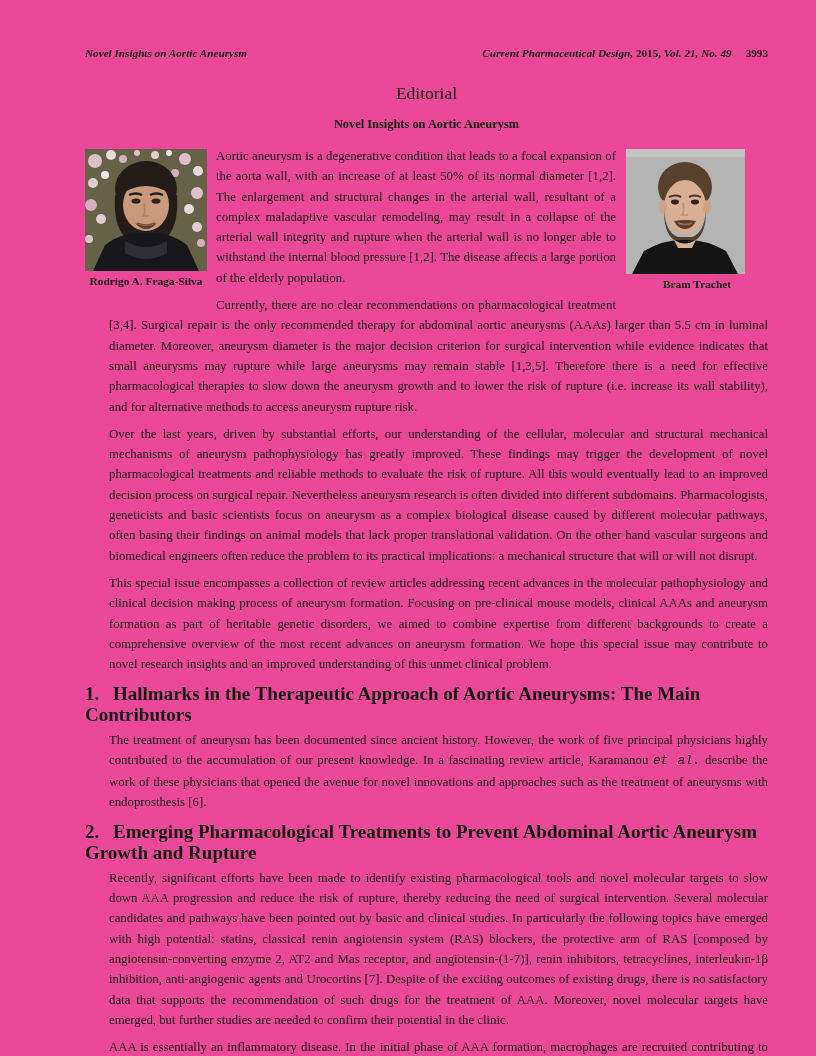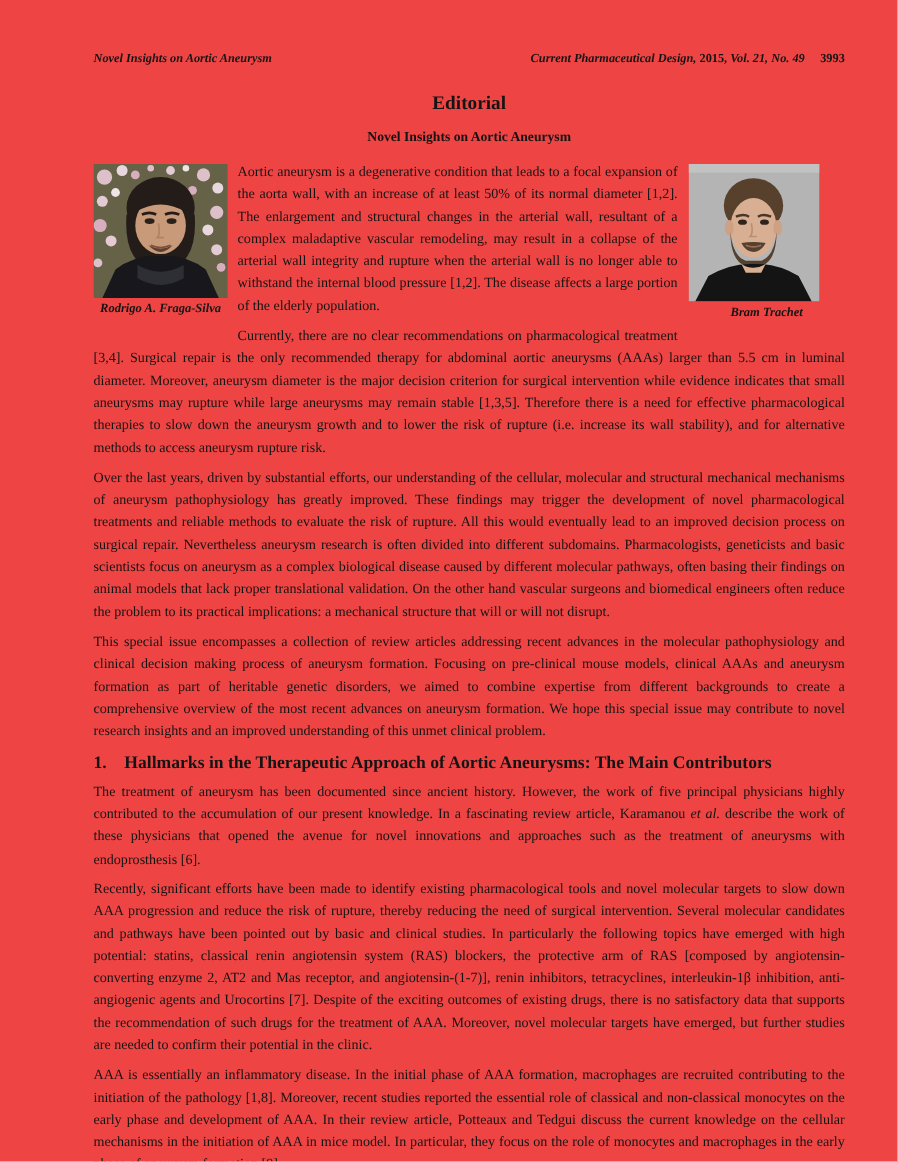--- a/index.html
+++ b/index.html
@@ -1,63 +1,63 @@
 <!DOCTYPE html>
 <html><head>
 <meta charset="utf-8">
 <style>
   html,body { margin:0; padding:0; background:#e8e8e8; }
   .page {
     position:relative;
     width:816px; height:1056px;
     margin:0 auto;
-    background:#ef4444;
+    background:#ec4899;
     box-sizing:border-box;
     padding:47px 48px 40px 85px;
     font-family:"Liberation Serif", serif;
     color:#141414;
     overflow:hidden;
   }
   
   .running-head {
     display:flex; justify-content:space-between; align-items:baseline;
     font-size:11.2px; font-weight:bold; line-height:13px;
   }
   .rh-left { font-style:italic; }
   .rh-right { white-space:nowrap; }
   .rh-right .ital { font-style:italic; }
   .rh-right .pagenum { margin-left:14px; font-style:normal; }
   .rh-right .year { font-style:normal;text-align:center; }
 
-  .page-title { text-align:center; font-size:17.5px; font-weight:bold; margin-top:23px; line-height:20px; }
+  .page-title { text-align:center; font-size:17.5px; font-weight:normal; margin-top:23px; line-height:20px; }
   .page-subtitle { text-align:center; font-size:12.4px; font-weight:bold; margin-top:14px; line-height:14px; }
 
   article {
     margin-top:15px;
     font-size:12.8px;
     line-height:20.3px;
     text-align:justify;
   }
-  article p { margin:0 0 7px 0; }
+  article p { margin:0 0 7px 0;padding-left:24px; }
 
-  figure { margin:0; padding:0;font-style:italic; }
+  figure { margin:0; padding:0; }
   .fig-left  { float:left;  width:122px; margin:3px 9px 0 0;  height:158px; }
   .fig-right { float:right; width:142px; margin:3px 0 0 10px; height:158px; }
   figure svg { display:block; }
   figcaption {
     font-weight:bold; font-size:11.4px; line-height:13px;
     text-align:center; margin-top:4px;
   }
 
   .section-heading {
-    font-size:16px; font-weight:bold; line-height:20.3px;
+    font-size:19px; font-weight:bold; line-height:20.3px;
     margin:10px 0 5px 0; text-align:left;
   }
   .section-heading .num { display:inline-block; min-width:18px; margin-right:10px; }
-  .ital-inline { font-style:italic; }
+  .ital-inline { font-style:italic;font-family:Liberation Mono, monospace; }
 </style>
 </head>
 <body>
 
 <div class="page">
 
   <div class="running-head">
     <span class="rh-left">Novel Insights on Aortic Aneurysm</span>
     <span class="rh-right"><span class="ital">Current Pharmaceutical Design,</span><span class="year"> 2015, </span><span class="ital">Vol. 21, No. 49</span><span class="pagenum">3993</span></span>
   </div>
@@ -134,18 +134,21 @@
     <p>Aortic aneurysm is a degenerative condition that leads to a focal expansion of the aorta wall, with an increase of at least 50% of its normal diameter [1,2]. The enlargement and structural changes in the arterial wall, resultant of a complex maladaptive vascular remodeling, may result in a collapse of the arterial wall integrity and rupture when the arterial wall is no longer able to withstand the internal blood pressure [1,2]. The disease affects a large portion of the elderly population.</p>
     <p>Currently, there are no clear recommendations on pharmacological treatment [3,4]. Surgical repair is the only recommended therapy for abdominal aortic aneurysms (AAAs) larger than 5.5 cm in luminal diameter. Moreover, aneurysm diameter is the major decision criterion for surgical intervention while evidence indicates that small aneurysms may rupture while large aneurysms may remain stable [1,3,5]. Therefore there is a need for effective pharmacological therapies to slow down the aneurysm growth and to lower the risk of rupture (i.e. increase its wall stability), and for alternative methods to access aneurysm rupture risk.</p>
     <p>Over the last years, driven by substantial efforts, our understanding of the cellular, molecular and structural mechanical mechanisms of aneurysm pathophysiology has greatly improved. These findings may trigger the development of novel pharmacological treatments and reliable methods to evaluate the risk of rupture. All this would eventually lead to an improved decision process on surgical repair. Nevertheless aneurysm research is often divided into different subdomains. Pharmacologists, geneticists and basic scientists focus on aneurysm as a complex biological disease caused by different molecular pathways, often basing their findings on animal models that lack proper translational validation. On the other hand vascular surgeons and biomedical engineers often reduce the problem to its practical implications: a mechanical structure that will or will not disrupt.</p>
     <p>This special issue encompasses a collection of review articles addressing recent advances in the molecular pathophysiology and clinical decision making process of aneurysm formation. Focusing on pre-clinical mouse models, clinical AAAs and aneurysm formation as part of heritable genetic disorders, we aimed to combine expertise from different backgrounds to create a comprehensive overview of the most recent advances on aneurysm formation. We hope this special issue may contribute to novel research insights and an improved understanding of this unmet clinical problem.</p>
 
     <div class="section-heading">
       <span class="num">1.</span><span>Hallmarks in the Therapeutic Approach of Aortic Aneurysms: The Main Contributors</span>
     </div>
     <p><span>The treatment of aneurysm has been documented since ancient history. However, the work of five principal physicians highly contributed to the accumulation of our present knowledge. In a fascinating review article, Karamanou </span><span class="ital-inline">et al.</span><span> describe the work of these physicians that opened the avenue for novel innovations and approaches such as the treatment of aneurysms with endoprosthesis [6].</span></p>
 
+    <div class="section-heading">
+      <span class="num">2.</span><span>Emerging Pharmacological Treatments to Prevent Abdominal Aortic Aneurysm Growth and Rupture</span>
+    </div>
     <p>Recently, significant efforts have been made to identify existing pharmacological tools and novel molecular targets to slow down AAA progression and reduce the risk of rupture, thereby reducing the need of surgical intervention. Several molecular candidates and pathways have been pointed out by basic and clinical studies. In particularly the following topics have emerged with high potential: statins, classical renin angiotensin system (RAS) blockers, the protective arm of RAS [composed by angiotensin-converting enzyme 2, AT2 and Mas receptor, and angiotensin-(1-7)], renin inhibitors, tetracyclines, interleukin-1β inhibition, anti-angiogenic agents and Urocortins [7]. Despite of the exciting outcomes of existing drugs, there is no satisfactory data that supports the recommendation of such drugs for the treatment of AAA. Moreover, novel molecular targets have emerged, but further studies are needed to confirm their potential in the clinic.</p>
 
     <p>AAA is essentially an inflammatory disease. In the initial phase of AAA formation, macrophages are recruited contributing to the initiation of the pathology [1,8]. Moreover, recent studies reported the essential role of classical and non-classical monocytes on the early phase and development of AAA. In their review article, Potteaux and Tedgui discuss the current knowledge on the cellular mechanisms in the initiation of AAA in mice model. In particular, they focus on the role of monocytes and macrophages in the early phase of aneurysm formation [9].</p>
 
   </article>
 </div>
 
 </body></html>

